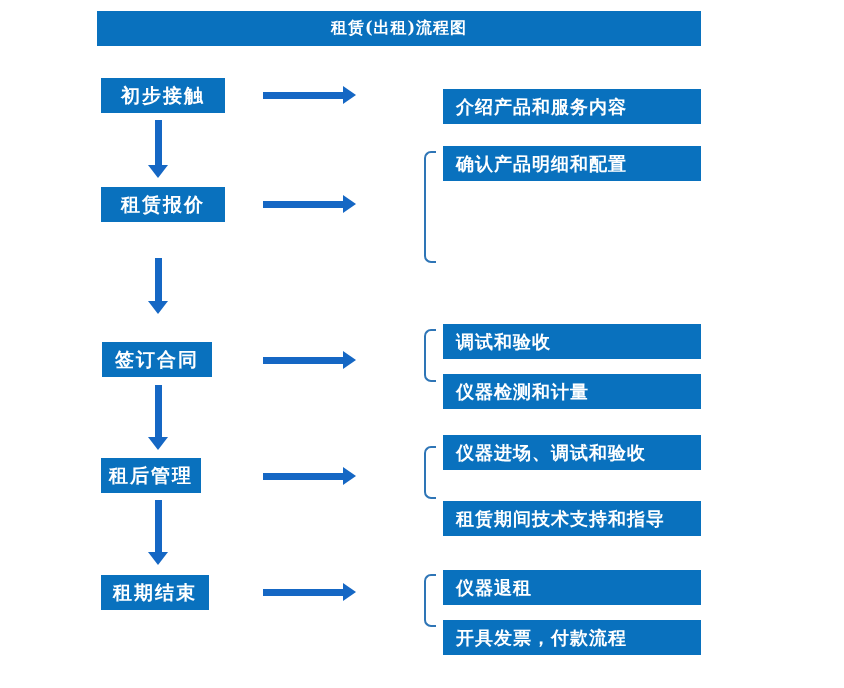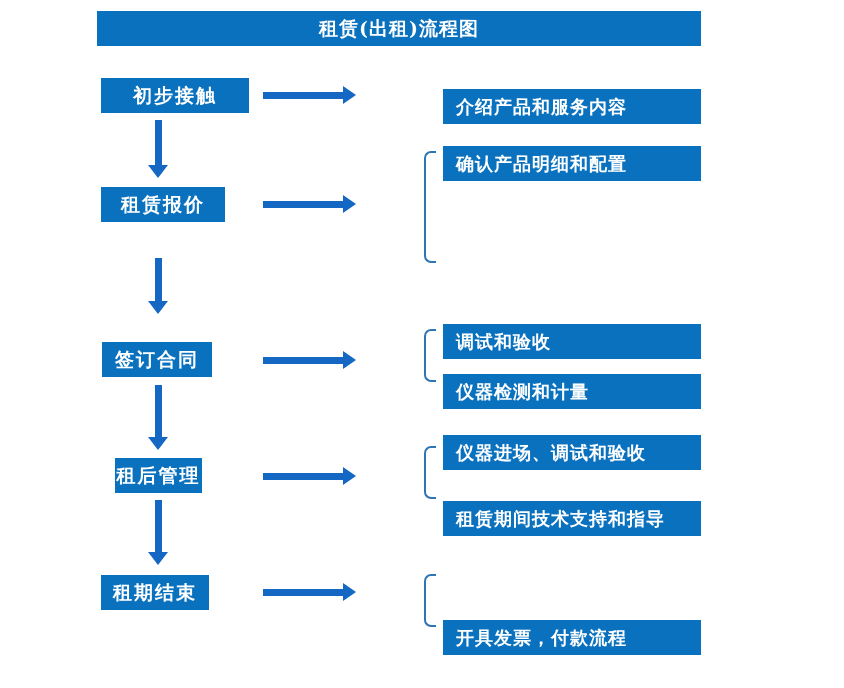--- a/index.html
+++ b/index.html
@@ -11,21 +11,21 @@
   #canvas{
     position:relative;
     width:844px;height:688px;
     background:#ffffff;
     font-family:"DejaVu Serif","Liberation Serif",serif;
     overflow:hidden;
   }
   .title-bar{
     position:absolute;left:97px;top:11px;width:604px;height:35px;
     background:var(--box);
-    color:#ffffff;font-size:19px;font-weight:bold;
+    color:#ffffff;font-size:16px;font-weight:bold;
     display:flex;align-items:center;justify-content:center;
     letter-spacing:1px;
   }
   .step{
     position:absolute;height:35px;
     background:var(--box);
     color:#ffffff;font-size:19px;font-weight:bold;
     display:flex;align-items:center;justify-content:center;
     letter-spacing:2px;white-space:nowrap;
   }
@@ -69,21 +69,21 @@
     box-sizing:border-box;
   }
 </style>
 </head>
 <body>
 
 <div id="canvas">
 
   <div class="title-bar">租赁(出租)流程图</div>
 
-  <div class="step" style="left:101px;top:78px;width:148px">初步接触</div>
+  <div class="step" style="left:101px;top:78px;width:124px">初步接触</div>
   <div class="harrow" style="left:263px;top:86px">
     <div class="shaft"></div>
     <div class="head"></div>
   </div>
   <div class="detail" style="top:78px">介绍产品和服务内容</div>
 
   <div class="varrow" style="left:148px;top:120px;height:58px">
     <div class="shaft"></div>
     <div class="head"></div>
   </div>
@@ -108,35 +108,36 @@
   </div>
   <div class="bracket" style="top:329px;height:53px"></div>
   <div class="detail" style="top:313px">调试和验收</div>
   <div class="detail" style="top:363px">仪器检测和计量</div>
 
   <div class="varrow" style="left:148px;top:385px;height:65px">
     <div class="shaft"></div>
     <div class="head"></div>
   </div>
 
-  <div class="step" style="left:115px;top:458px;width:87px">租后管理</div>
+  <div class="step" style="left:101px;top:458px;width:100px">租后管理</div>
   <div class="harrow" style="left:263px;top:467px">
     <div class="shaft"></div>
     <div class="head"></div>
   </div>
   <div class="bracket" style="top:446px;height:53px"></div>
   <div class="detail" style="top:424px">仪器进场、调试和验收</div>
   <div class="detail" style="top:490px">租赁期间技术支持和指导</div>
 
   <div class="varrow" style="left:148px;top:500px;height:65px">
     <div class="shaft"></div>
     <div class="head"></div>
   </div>
 
   <div class="step" style="left:101px;top:575px;width:108px">租期结束</div>
   <div class="harrow" style="left:263px;top:583px">
     <div class="shaft"></div>
     <div class="head"></div>
   </div>
   <div class="bracket" style="top:574px;height:53px"></div>
+  <div class="detail" style="top:559px">仪器退租</div>
   <div class="detail" style="top:609px">开具发票，付款流程</div>
 
 </div>
 
 </body></html>

